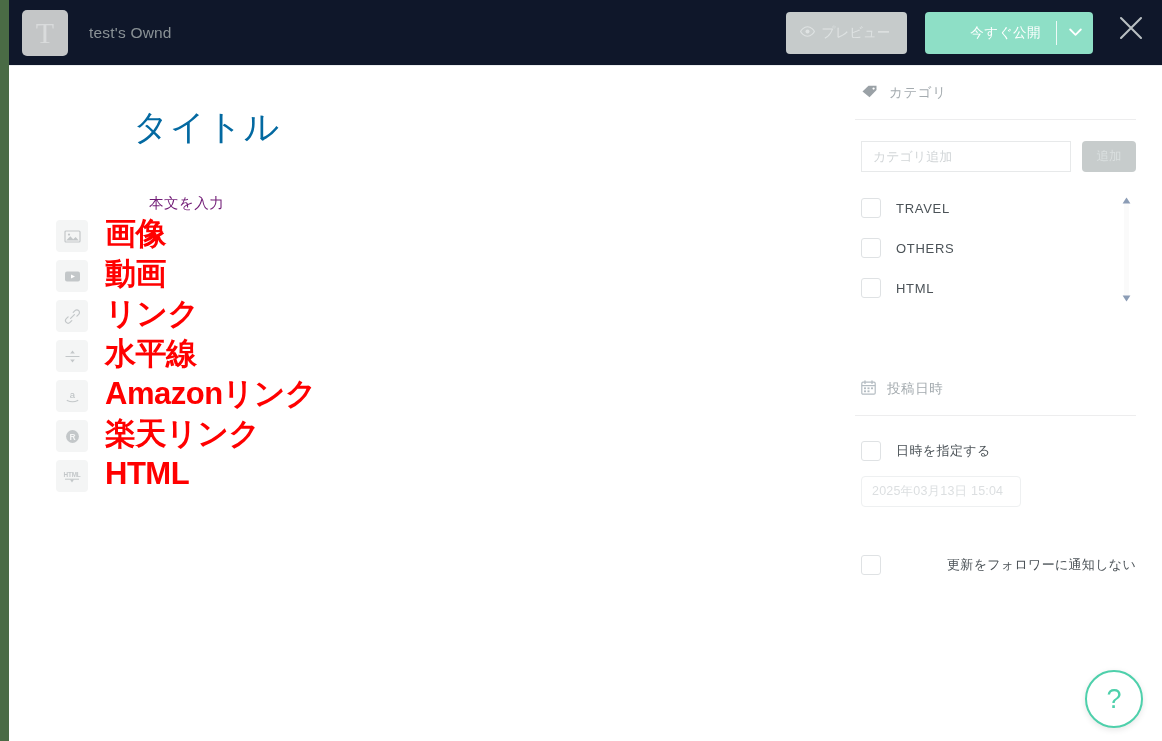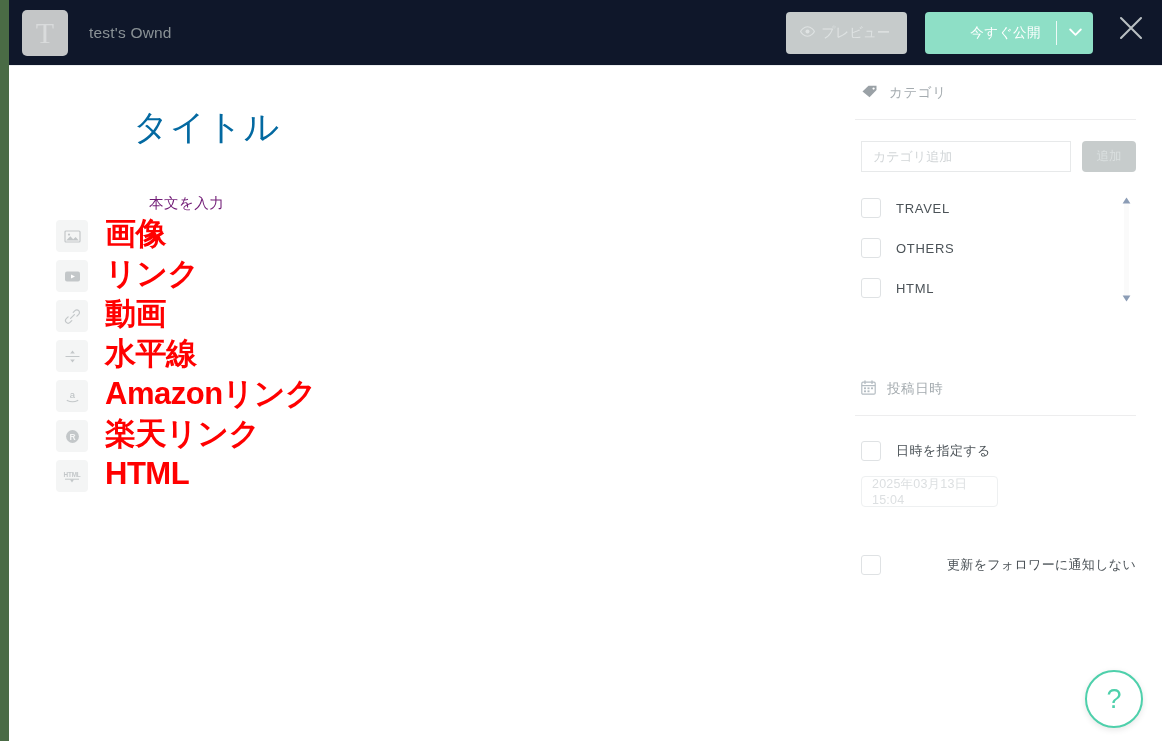--- a/index.html
+++ b/index.html
@@ -331,21 +331,21 @@
   }
   .sched-row .name {
     font-size: 13px;
     color: #4b5257;
     letter-spacing: 0.4px;
   }
 
   .date-field {
     margin-top: 15px;
     margin-left: 6px;
-    width: 137px;
+    width: 160px;
     height: 31px;
     border: 1px solid #eef0f1;
     border-radius: 4px;
     background: #fff;
     display: flex;
     align-items: center;
     padding: 0 10px;
     font-size: 12.5px;
     color: #dcdfe1;
     letter-spacing: 0.2px;
@@ -511,22 +511,22 @@
             <path d="M3 10.2 L17 10.2" stroke="#c3c7c9" stroke-width="1"></path>
             <path d="M10 13.4 L12 10.6 L8 10.6 Z" fill="#c3c7c9"></path>
           </svg>
         </span>
       </button>
 
     </div>
 
     <div class="annots">
       <div class="annot">画像</div>
+      <div class="annot">動画</div>
       <div class="annot">リンク</div>
-      <div class="annot">動画</div>
       <div class="annot">水平線</div>
       <div class="annot">Amazonリンク</div>
       <div class="annot">楽天リンク</div>
       <div class="annot">HTML</div>
     </div>
 
   </div>
 
   <div class="sidebar">
 

